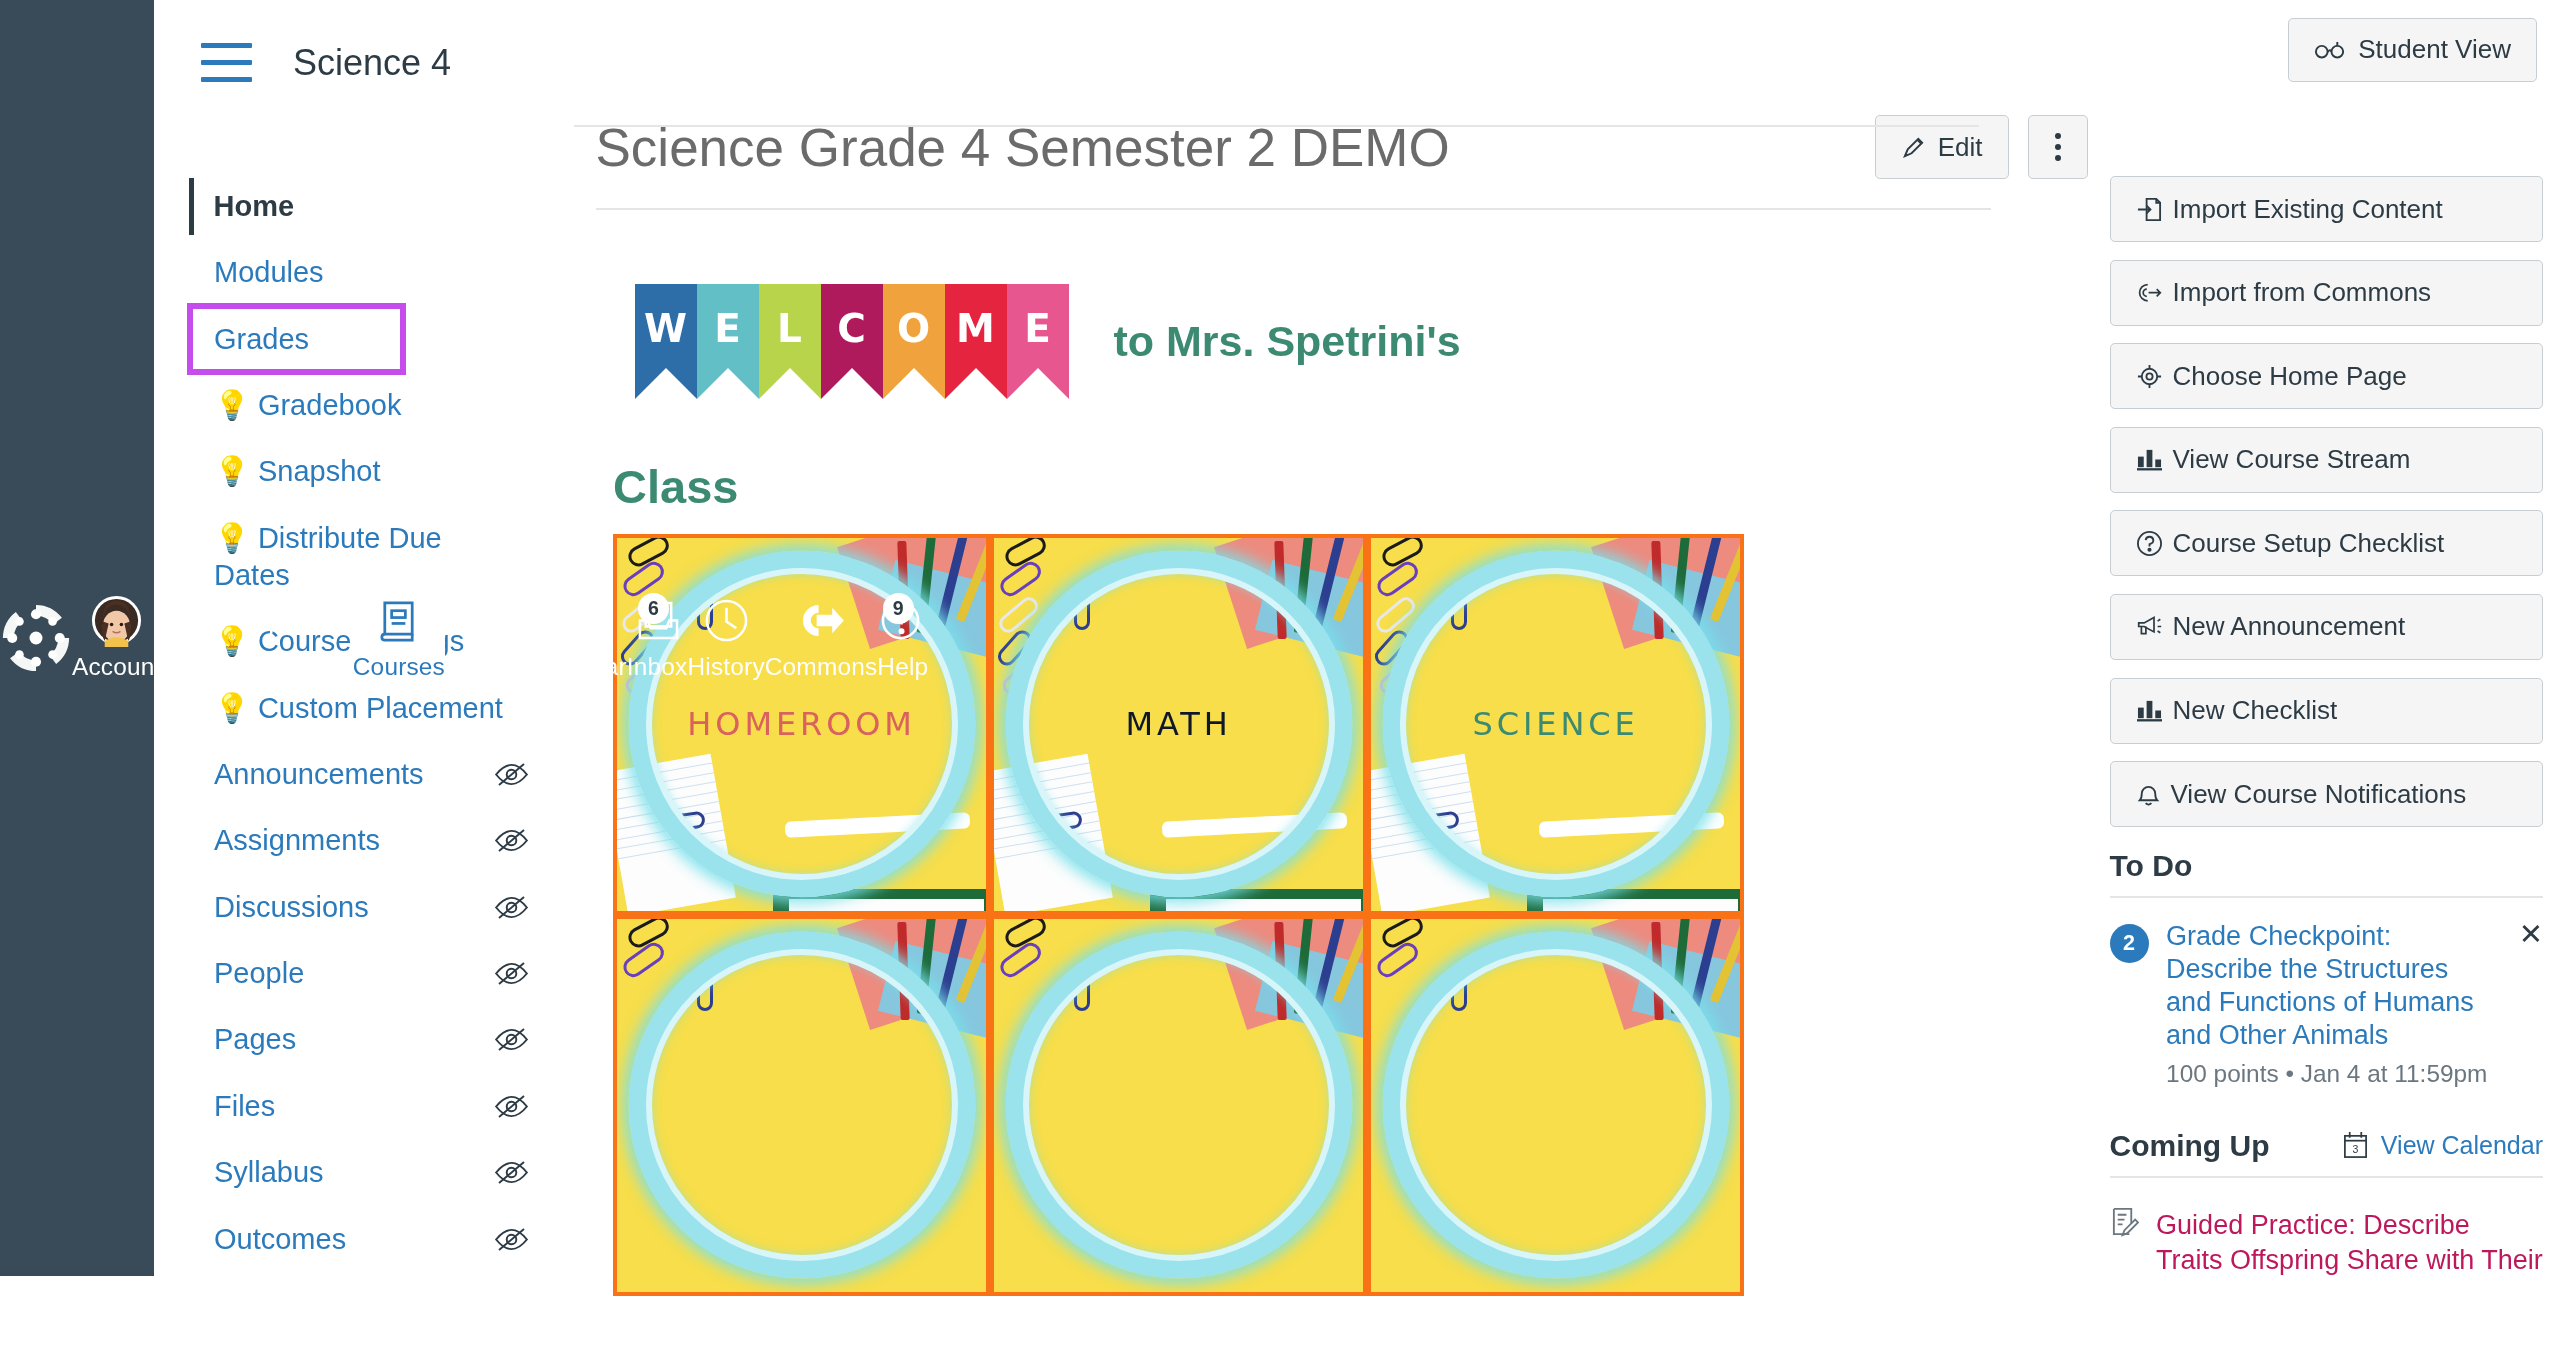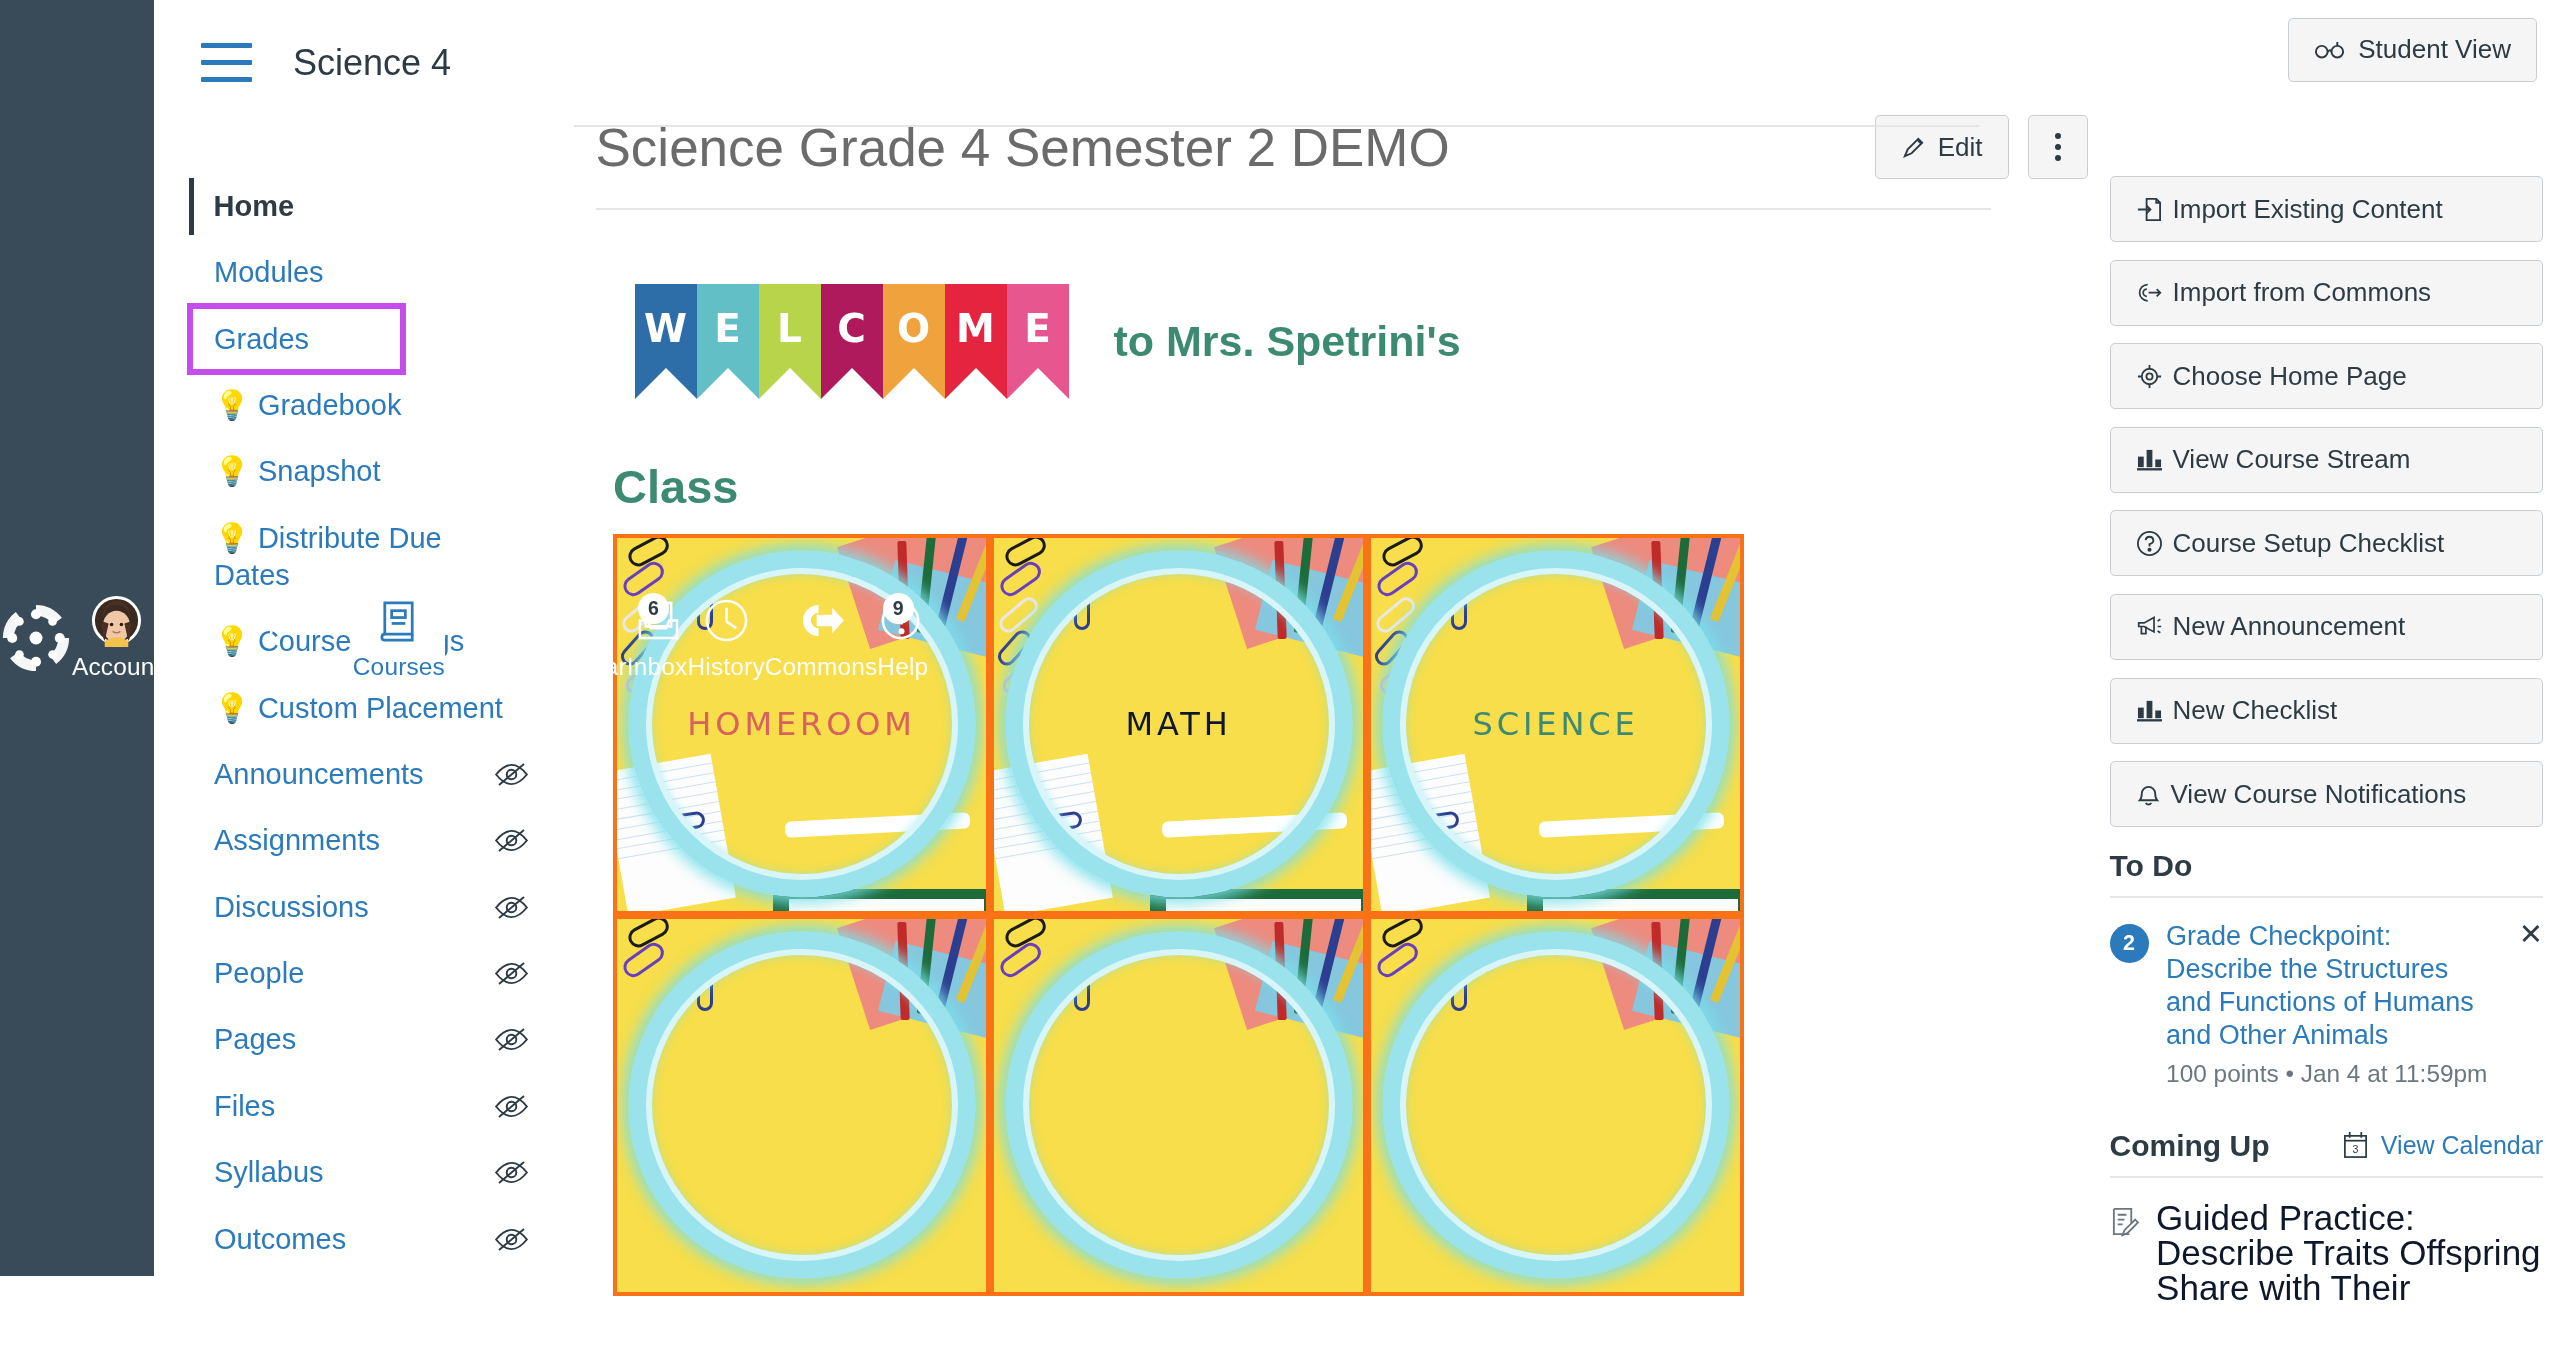--- a/index.html
+++ b/index.html
@@ -157,21 +157,21 @@
     display:flex; align-items:center; justify-content:center; margin-top: 3.9px;
   }
   .todo-link { color: #2B7ABC; font-size: 27px; line-height: 33px; text-decoration: none; display:block;}
   .todo-meta { color: #6B7780; font-size: 24.4px; margin-top: 7.8px; }
   .todo-x {
     position:absolute; right: 0; top: 0; font-size: 29px; color: #2D3B45;
     cursor: pointer; line-height: 1; background:none; border:none; font-family:"Liberation Sans", sans-serif;
   }
   .viewcal { display:flex; align-items:center; gap: 11.7px; color:#2B7ABC; font-size: 25px; font-weight: 400; cursor:pointer;}
   .coming-row { display:flex; gap: 17.6px; align-items:flex-start; }
-  .coming-link { color:#0f172a; font-size: 35px; line-height: 35px; text-decoration:none; }
+  .coming-link { color:#be185d; font-size: 27px; line-height: 35px; text-decoration:none;margin-top:8px; }
   svg { display:block; }
 </style>
 </head>
 <body>
 
 <div id="app">
 
   <nav class="globalnav">
     <div class="gn-logo">
       <svg width="72" height="72" viewBox="0 0 100 100">

